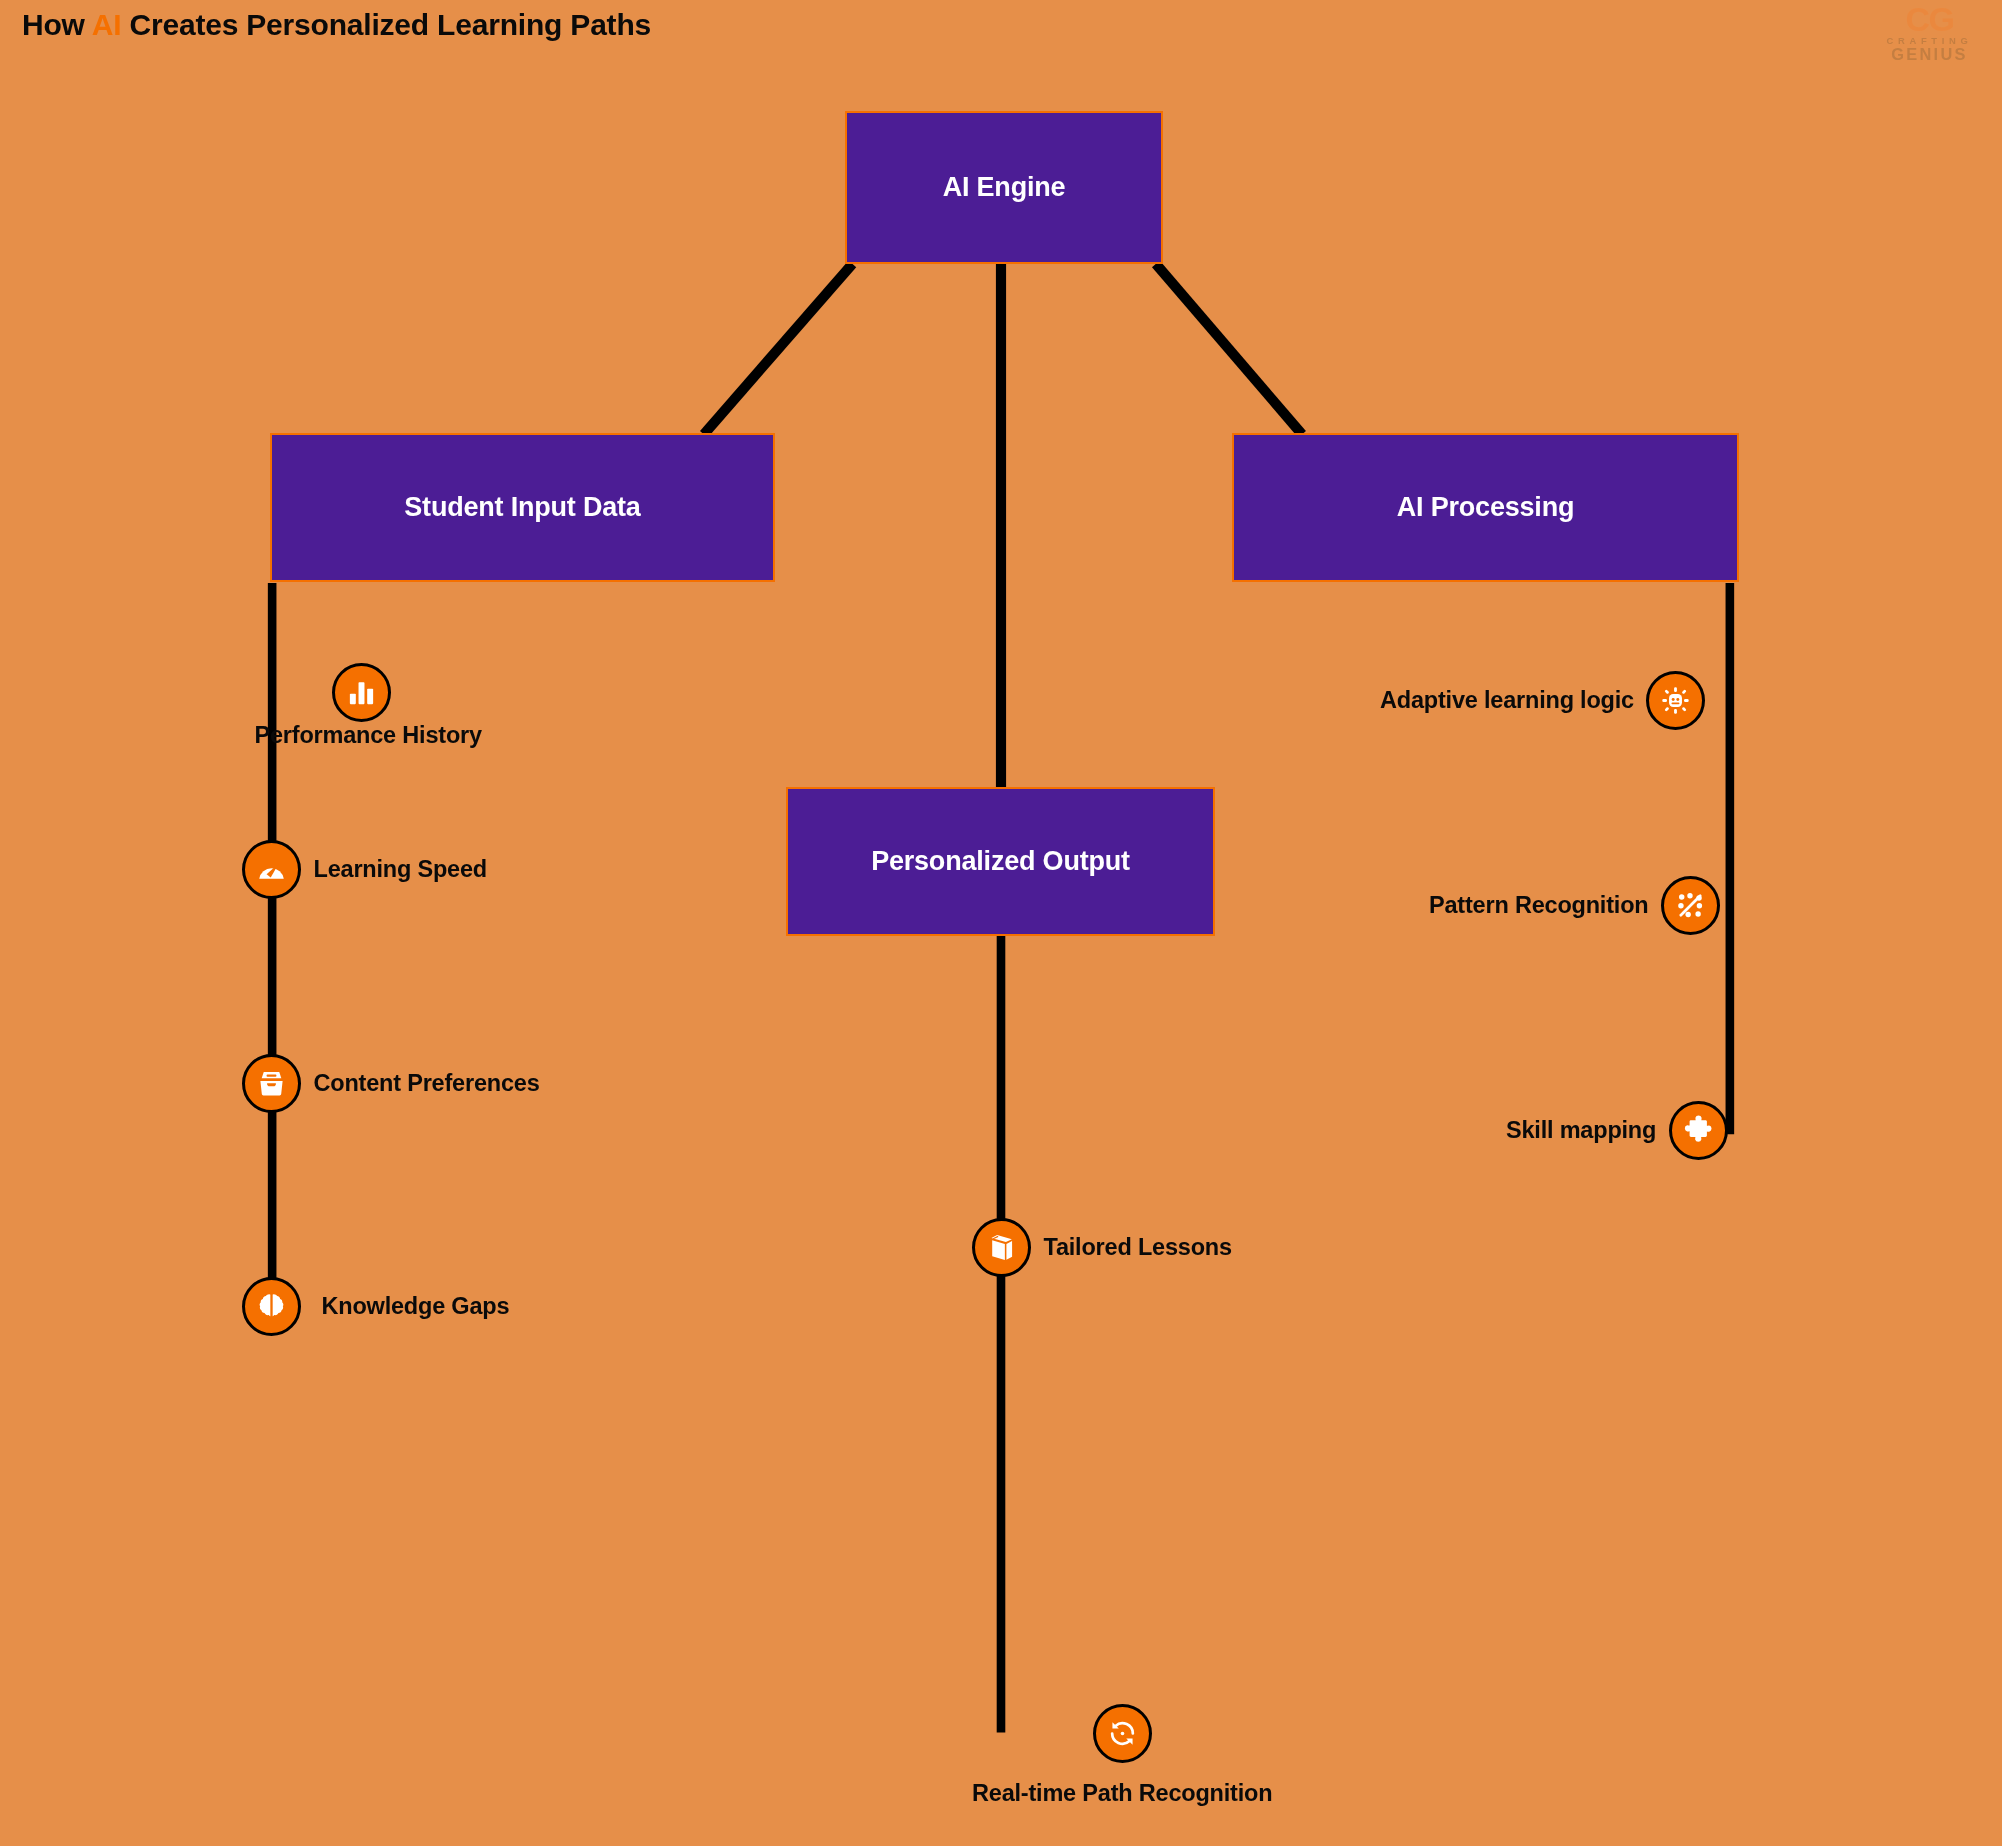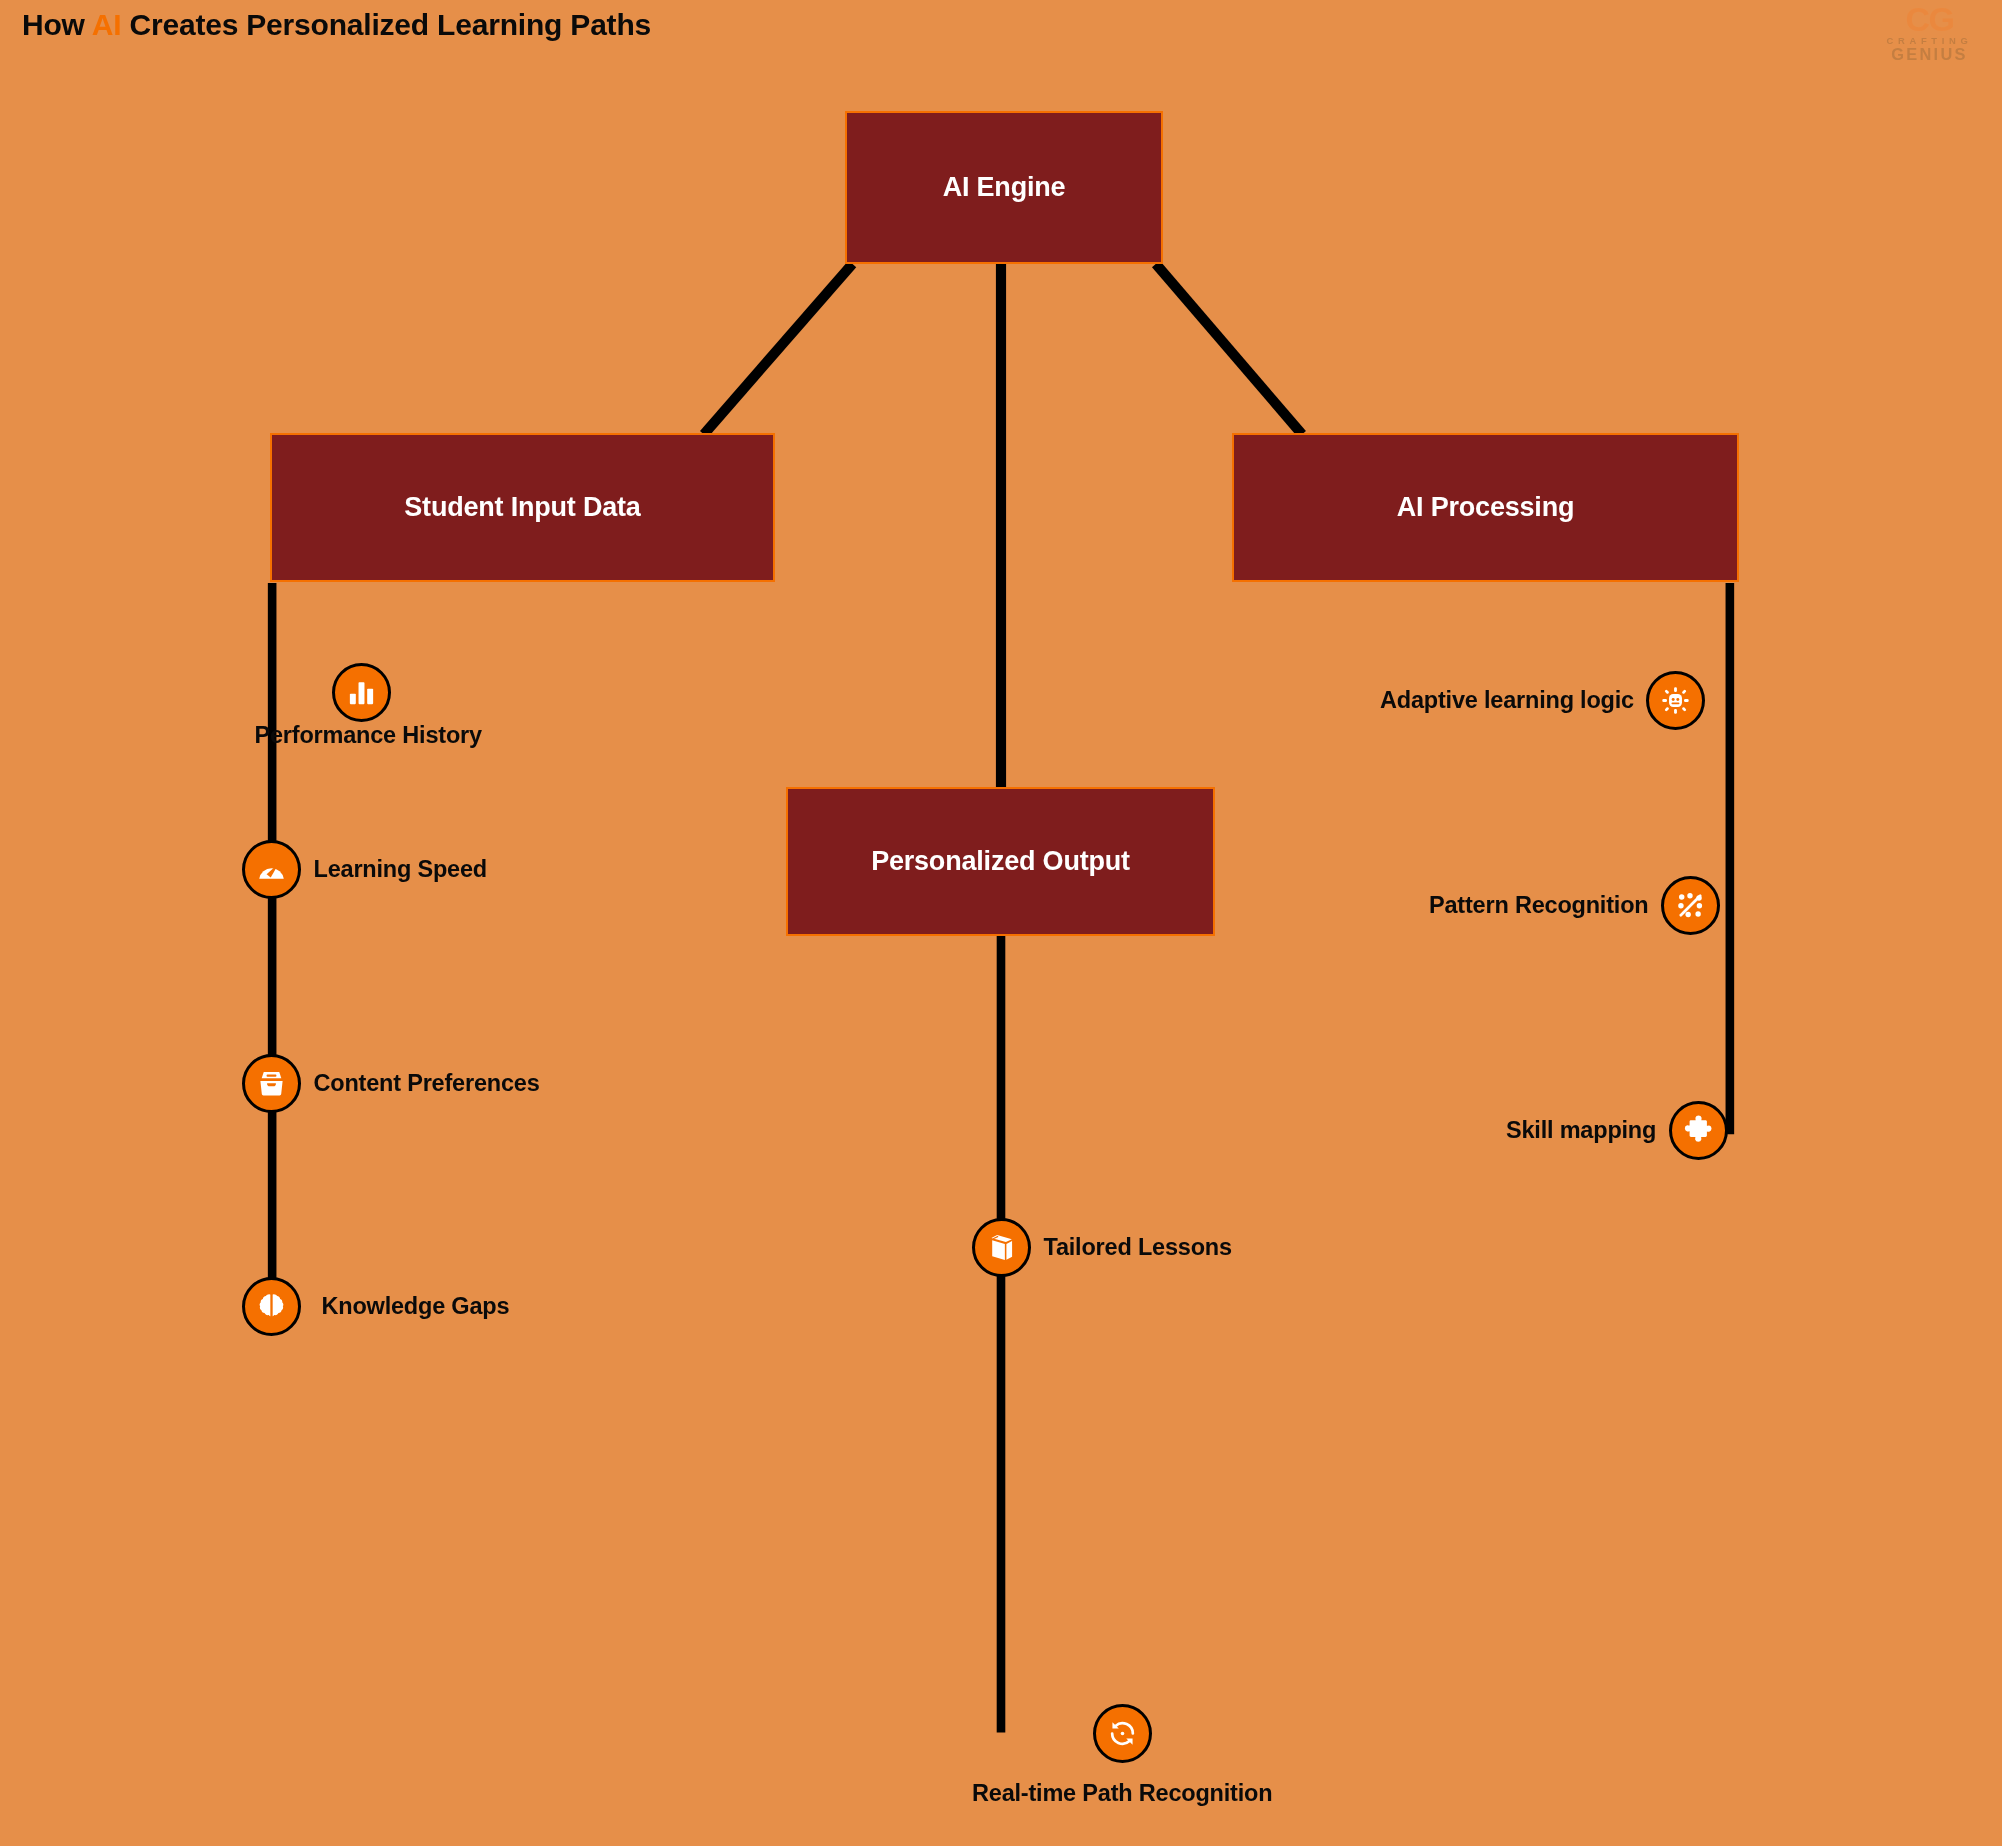--- a/index.html
+++ b/index.html
@@ -72,21 +72,21 @@
     left: 0; top: 0;
     width: 2002px;
     height: 1847px;
   }
   .conn { stroke: #000; stroke-width: 13; fill: none; }
   .conn-thin { stroke: #000; stroke-width: 11; fill: none; }
 
   
   .node-box {
     position: absolute;
-    background: #7f1d1d;
+    background: #4c1d95;
     border: 2.3px solid #f57000;
     display: flex;
     align-items: center;
     justify-content: center;
     box-sizing: border-box;
   }
   .node-box .box-label {
     color: #ffffff;
     font-weight: bold;
     font-size: 27px;

